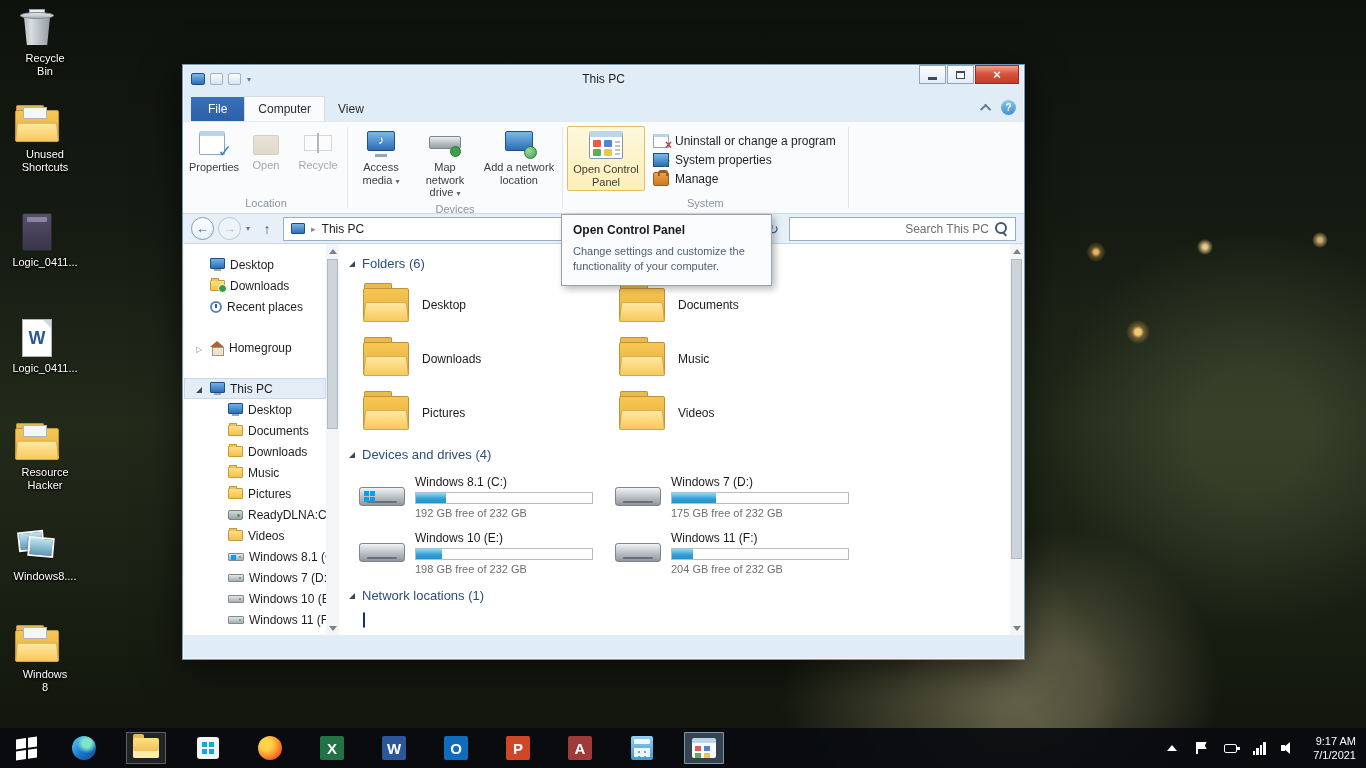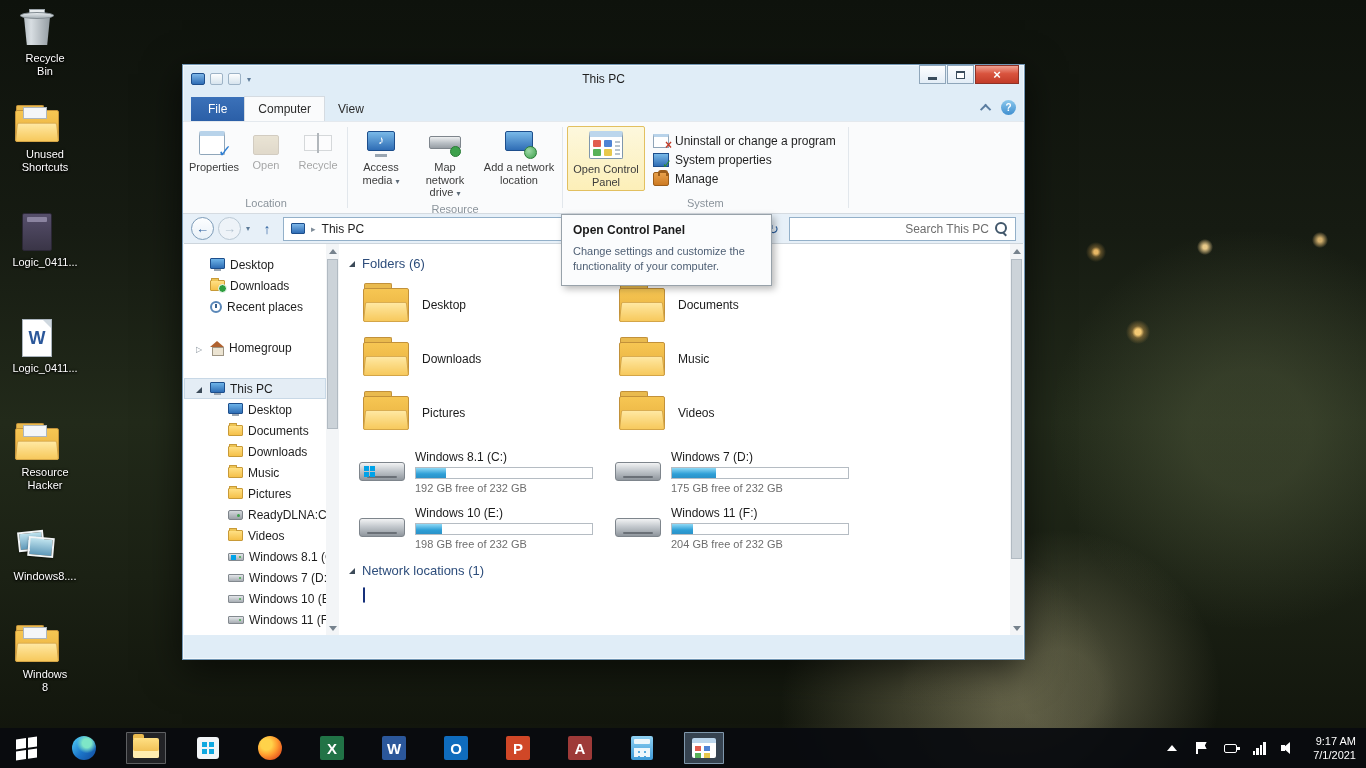--- a/index.html
+++ b/index.html
@@ -402,21 +402,21 @@
           <span class="txt"><span>Map network drive</span> <span class="ddchev">▾</span></span>
         </div>
         <div class="rbtn w76">
           <span class="ri ri-addloc">
               <span class="scr"></span>
               <span class="glb"></span>
             </span>
           <span class="txt">Add a network location</span>
         </div>
       </div>
-      <div class="rlabel">Resource</div>
+      <div class="rlabel">Devices</div>
     </div>
     <div class="rsep"></div>
 
     <div class="rgroup">
       <div class="rbody">
         <div class="rbtn w76 hl">
           <span class="ri ri-cp">
               <span class="win"></span>
               <span class="k1"></span>
               <span class="k2"></span>
@@ -596,20 +596,24 @@
         <div class="fitem">
             <span class="bfolder">
               <span class="tab"></span>
               <span class="back"></span>
               <span class="front"></span>
             </span>
             <span>Videos</span>
           </div>
       </div>
 
+      <div class="ghdr">
+          <span class="tri-open"></span>
+          <span>Devices and drives (4)</span>
+        </div>
       <div class="grid">
         <div class="ditem">
           <span class="bdrive">
               <span class="case"></span>
               <span class="slot"></span>
               <span class="flag">
                 <i></i>
                 <i></i>
                 <i></i>
                 <i></i>

